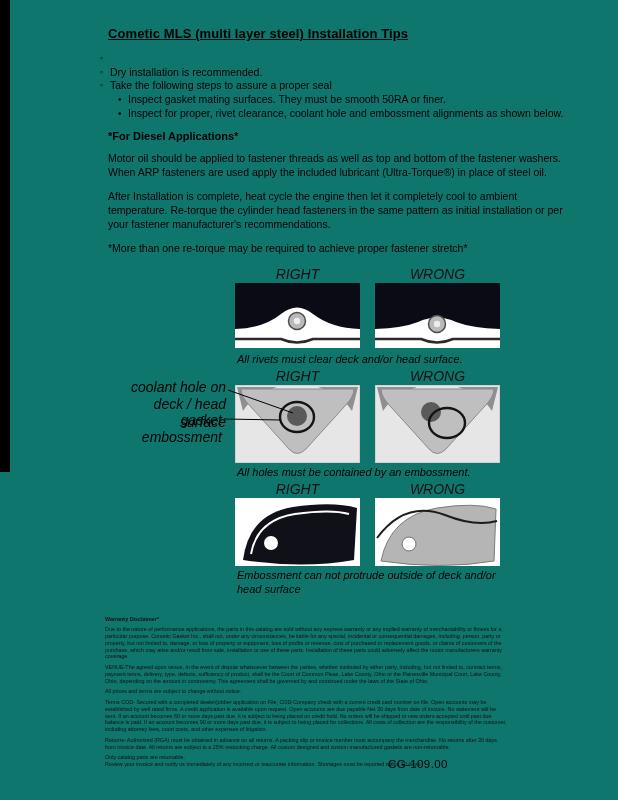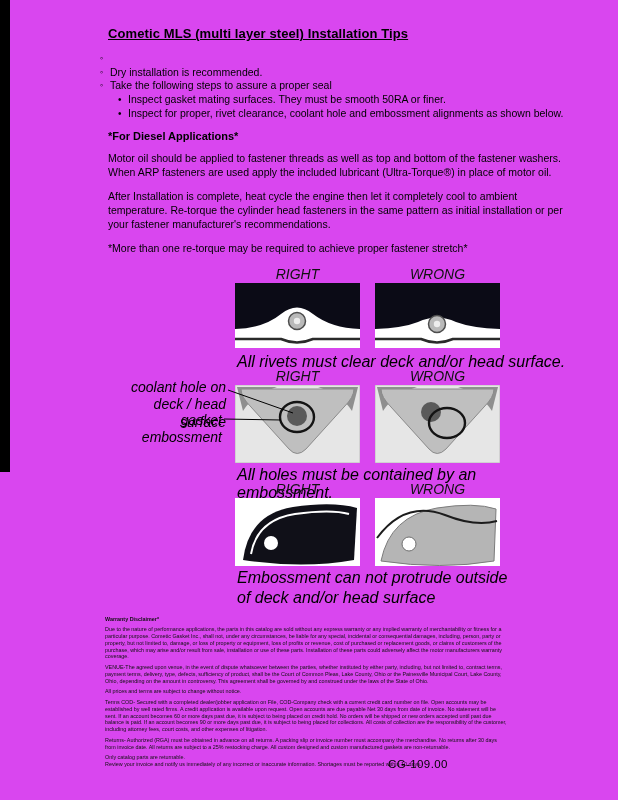--- a/index.html
+++ b/index.html
@@ -1,38 +1,38 @@
 <!DOCTYPE html>
 <html><head>
 <meta charset="utf-8">
 <style>
   * { margin:0; padding:0; box-sizing:border-box; }
   html,body { background:#ffffff; }
   body { font-family:"Liberation Sans", sans-serif; color:#000; }
-  .page { position:relative; width:618px; height:800px; background:#d946ef; overflow:hidden; }
+  .page { position:relative; width:618px; height:800px; background:#0f766e; overflow:hidden; }
   .scan-strip { position:absolute; left:0; top:0; width:10px; height:472px; background:#000; }
   .content { padding:26px 42px 0 100px; }
 
   .title { font-size:13px; font-weight:bold; text-decoration:underline; margin-left:8px; margin-bottom:11px; letter-spacing:0.1px; }
 
   .bullets { font-size:10.5px; line-height:1.32; }
   .b-row { display:flex; }
   .b-row .marker { width:10px; flex:0 0 10px; font-size:9px; line-height:1.5; }
   .b-sub { margin-left:18px; }
   .b-sub .marker { font-size:10px; line-height:1.35; }
 
   .diesel { margin-left:8px; margin-top:8px; font-size:10.5px; line-height:1.32; }
   .diesel h2 { font-size:11px; font-weight:bold; margin-bottom:9px; }
   .diesel p { margin-bottom:10px; max-width:462px; }
   .diesel .note { margin-top:2px; }
 
   .diagrams { position:relative; height:334px; margin-top:1px;font-style:italic; }
   .diag-label { position:absolute; width:125px; text-align:center; font-size:14px; color:#111; }
   .diag-img { position:absolute; width:125px; background:#fff; }
-  .diag-caption { position:absolute; font-size:16px; color:#000; }
+  .diag-caption { position:absolute; font-size:11px; color:#000; }
   .ann-label { position:absolute; font-size:14px; text-align:right; line-height:1.25; }
   .ann-lines { position:absolute; left:0; top:0; pointer-events:none; }
 
   .disclaimer { margin-left:5px; margin-top:16px; width:402px; font-size:5.4px; line-height:1.25; color:#111; }
   .disclaimer .head { font-weight:bold; margin-bottom:4px; }
   .disclaimer p { margin-bottom:4px; }
   .disclaimer p.tight { margin-bottom:0; }
 
   .footer-code { position:absolute; left:388px; top:758px; font-size:11.5px; letter-spacing:0.4px; }
 </style>
@@ -63,21 +63,21 @@
         <span>Inspect gasket mating surfaces.  They must be smooth 50RA or finer.</span>
       </div>
       <div class="b-row b-sub">
         <span class="marker">•</span>
         <span>Inspect for proper, rivet clearance, coolant hole and embossment alignments as shown below.</span>
       </div>
     </div>
 
     <div class="diesel">
       <h2>*For Diesel Applications*</h2>
-      <p>Motor oil should be applied to fastener threads as well as top and bottom of the fastener washers. When ARP fasteners are used apply the included lubricant (Ultra-Torque®) in place of motor oil.</p>
+      <p>Motor oil should be applied to fastener threads as well as top and bottom of the fastener washers. When ARP fasteners are used apply the included lubricant (Ultra-Torque®) in place of steel oil.</p>
       <p>After Installation is complete, heat cycle the engine then let it completely cool to ambient temperature. Re-torque the cylinder head fasteners in the same pattern as initial installation or per your fastener manufacturer's recommendations.</p>
       <p class="note">*More than one re-torque may be required to achieve proper fastener stretch*</p>
     </div>
 
     <div class="diagrams">
 
       <div class="diag-label" style="left:135px; top:0;">RIGHT</div>
       <div class="diag-label" style="left:275px; top:0;">WRONG</div>
 
       <svg class="diag-img" style="left:135px; top:17px;" width="125" height="65" viewBox="0 0 125 65">

